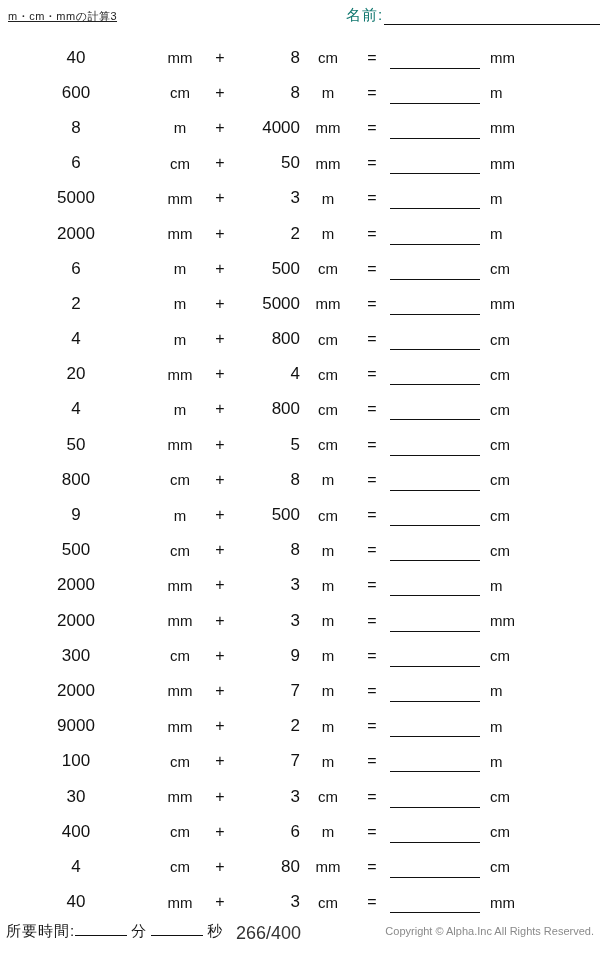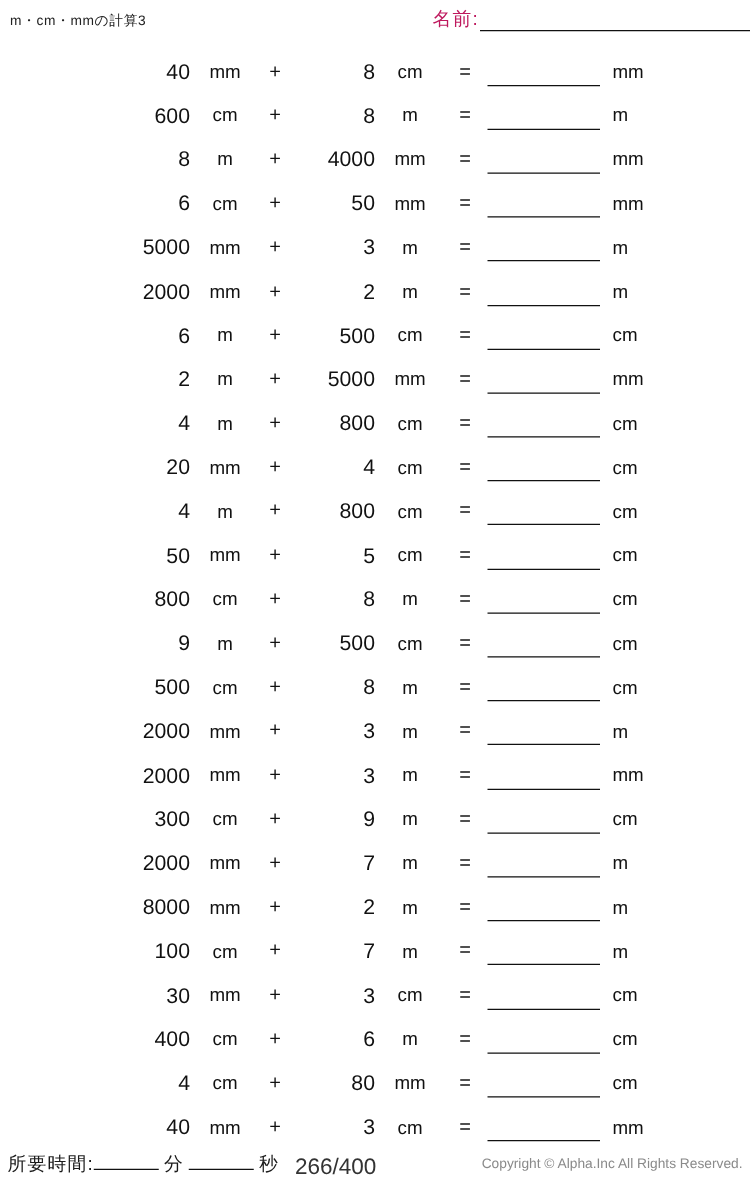--- a/index.html
+++ b/index.html
@@ -31,32 +31,33 @@
     height: 36px;
   }
   .worksheet-title {
     position: absolute;
     left: 8px;
     top: 9px;
     font-size: 11px;
     letter-spacing: 0.5px;
     color: #222;
     white-space: nowrap;
+    text-decoration: underline;
   }
   .name-area {
     position: absolute;
     left: 346px;
     top: 6px;
     display: flex;
     align-items: flex-end;
     white-space: nowrap;
   }
   .name-label {
     font-size: 15px;
-    color: #be185d;
+    color: #0f766e;
     letter-spacing: 1px;
   }
   .name-line {
     display: inline-block;
     width: 236px;
     border-bottom: 1px solid #111;
     height: 17px;
     margin-left: 1px;
   }
 
@@ -69,21 +70,21 @@
   }
   .prob-row {
     height: 35.2px;
     display: flex;
     align-items: center;
     font-size: 17px;
     color: #111;
   }
   .c-num1 {
     width: 152px;
-    text-align: right;
+    text-align: center;
     padding-right: 2px;
     font-size: 17px;
   }
   .c-unit1 {
     width: 52px;
     text-align: center;
     font-size: 15px;
   }
   .c-plus {
     width: 28px;
@@ -410,21 +411,21 @@
         <div class="c-plus">+</div>
         <div class="c-num2">7</div>
         <div class="c-unit2">m</div>
         <div class="c-eq">=</div>
         <div class="c-answer">
           <span class="ans-line"></span>
         </div>
         <div class="c-unit3">m</div>
       </div>
       <div class="prob-row">
-        <div class="c-num1">8000</div>
+        <div class="c-num1">9000</div>
         <div class="c-unit1">mm</div>
         <div class="c-plus">+</div>
         <div class="c-num2">2</div>
         <div class="c-unit2">m</div>
         <div class="c-eq">=</div>
         <div class="c-answer">
           <span class="ans-line"></span>
         </div>
         <div class="c-unit3">m</div>
       </div>

